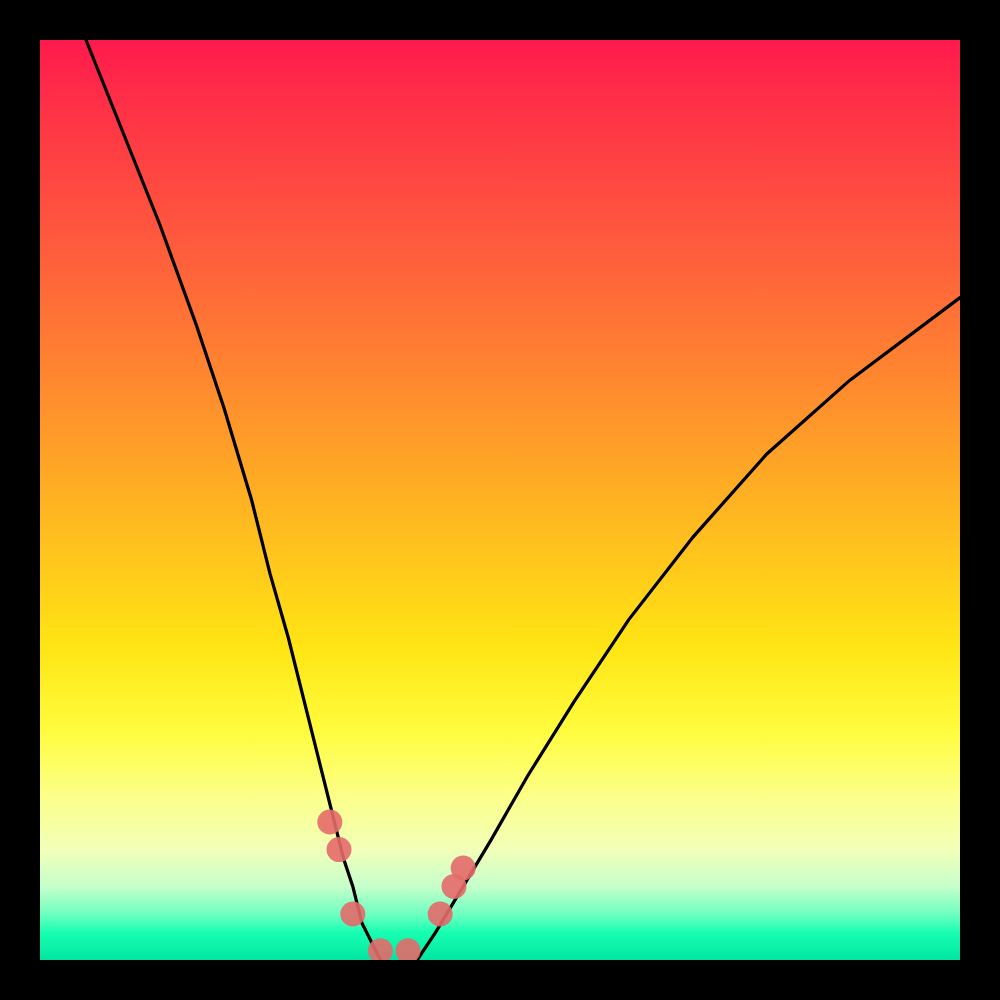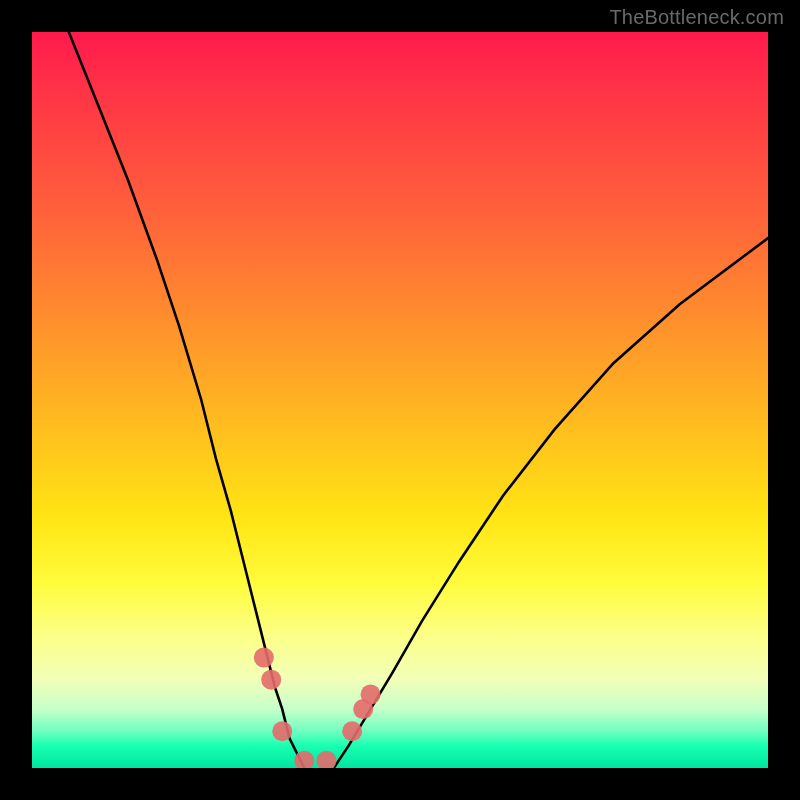--- a/index.html
+++ b/index.html
@@ -54,21 +54,20 @@
     inset: 0;
     width: 736px;
     height: 736px;
   }
 </style>
 </head>
 <body>
 
 <div class="outer-frame">
 
-  <div class="watermark">TheBottleneck.com</div>
 
   <div class="plot-area">
     <svg class="curve-layer" viewBox="0 0 736 736">
       <path fill="none" stroke="#000" stroke-width="2.6" stroke-linecap="round" d="M36.80 0.00 L66.24 73.60 L95.68 147.20 L125.12 228.16 L147.20 294.40 L169.28 368.00 L184.00 426.88 L198.72 478.40 L213.44 537.28 L224.48 581.44 L235.52 625.60 L242.88 655.04 L250.24 677.12 L253.92 691.84 L257.60 706.56 L264.96 721.28 L272.32 736.00"></path>
       <path fill="none" stroke="#000" stroke-width="2.6" stroke-linecap="round" d="M301.76 736.00 L316.48 713.92 L338.56 677.12 L360.64 640.32 L390.08 588.80 L426.88 529.92 L471.04 463.68 L522.56 397.44 L581.44 331.20 L647.68 272.32 L736.00 206.08"></path>
       <g>
           <circle cx="231.84" cy="625.60" r="10" fill="#e46a6a" fill-opacity="0.9"></circle>
           <circle cx="239.20" cy="647.68" r="10" fill="#e46a6a" fill-opacity="0.9"></circle>
           <circle cx="250.24" cy="699.20" r="10" fill="#e46a6a" fill-opacity="0.9"></circle>
           <circle cx="272.32" cy="728.64" r="10" fill="#e46a6a" fill-opacity="0.9"></circle>

